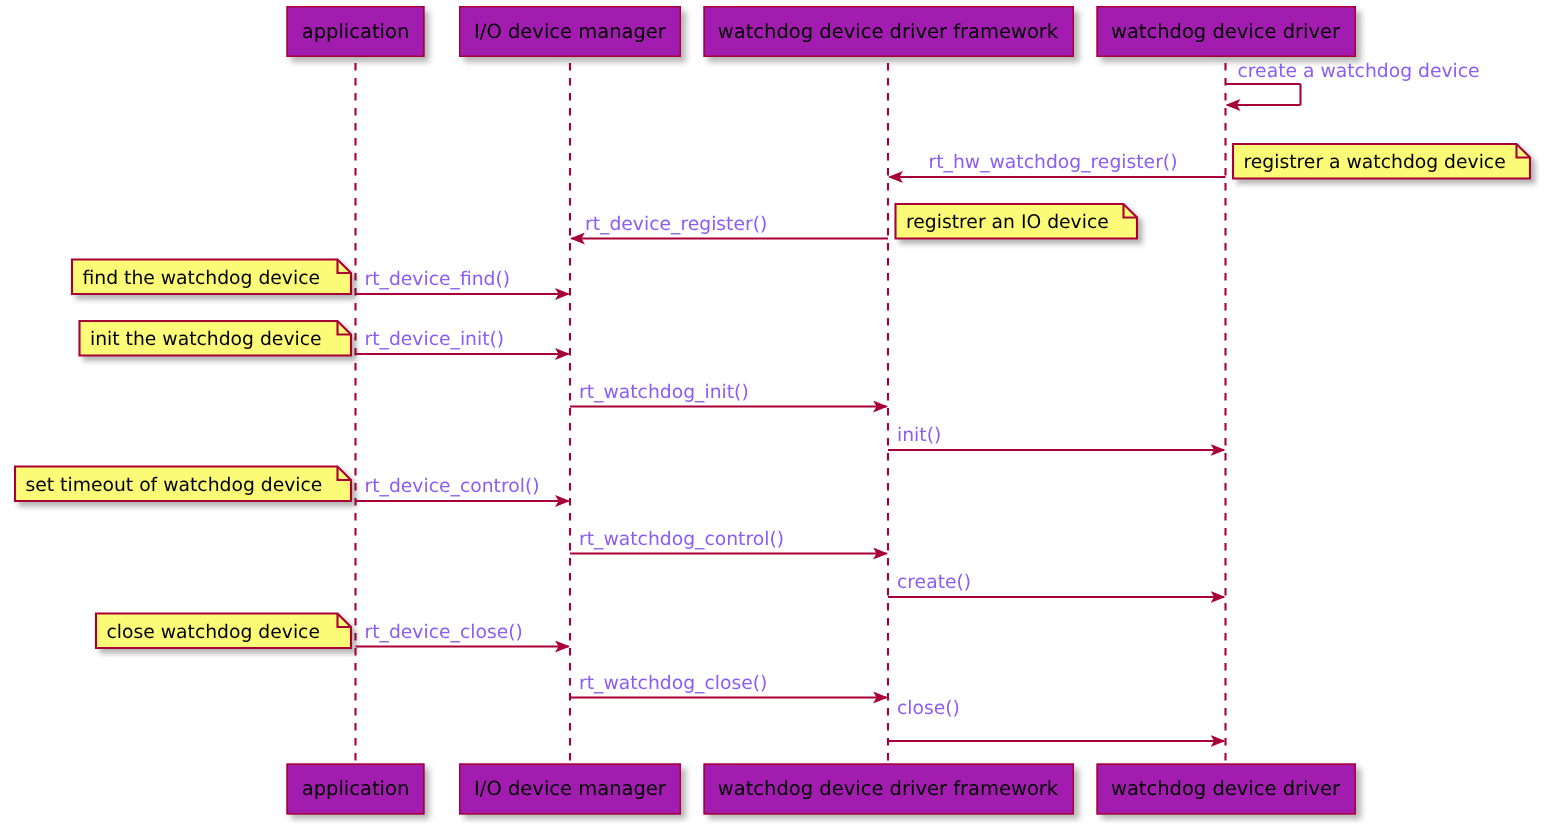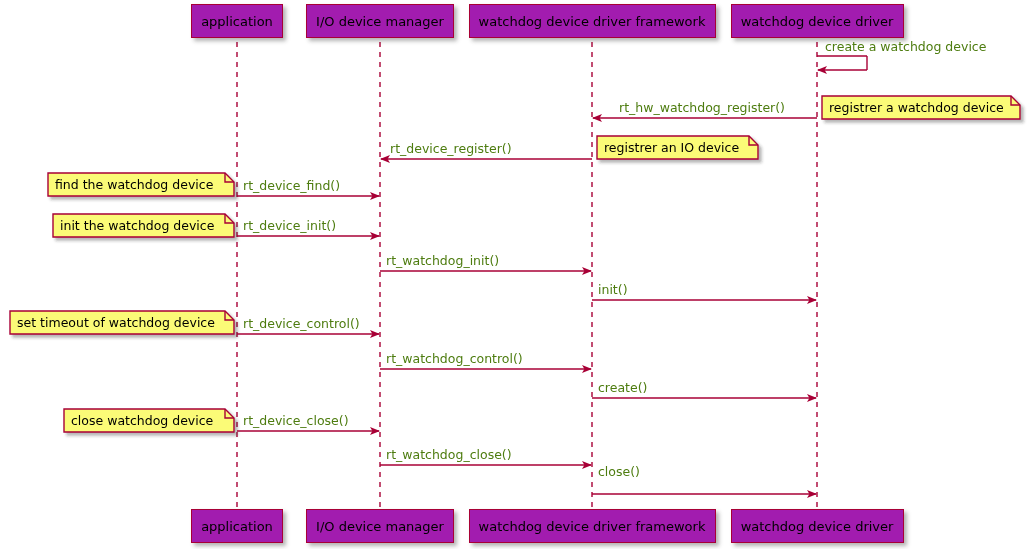--- a/index.html
+++ b/index.html
@@ -55,21 +55,21 @@
     left: 7px;
     top: 0;
     height: 23px;
     line-height: 23px;
     z-index: 2;
   }
   
   .msg-label {
     position: absolute;
     font-size: 12.5px;
-    color: #4d7c0f;
+    color: #8b5cf6;
     white-space: nowrap;
     line-height: 1;
   }
 </style>
 </head>
 <body>
 
 <div id="diagram">
 
   <svg class="layer" viewBox="0 0 1031 549" xmlns="http://www.w3.org/2000/svg">

